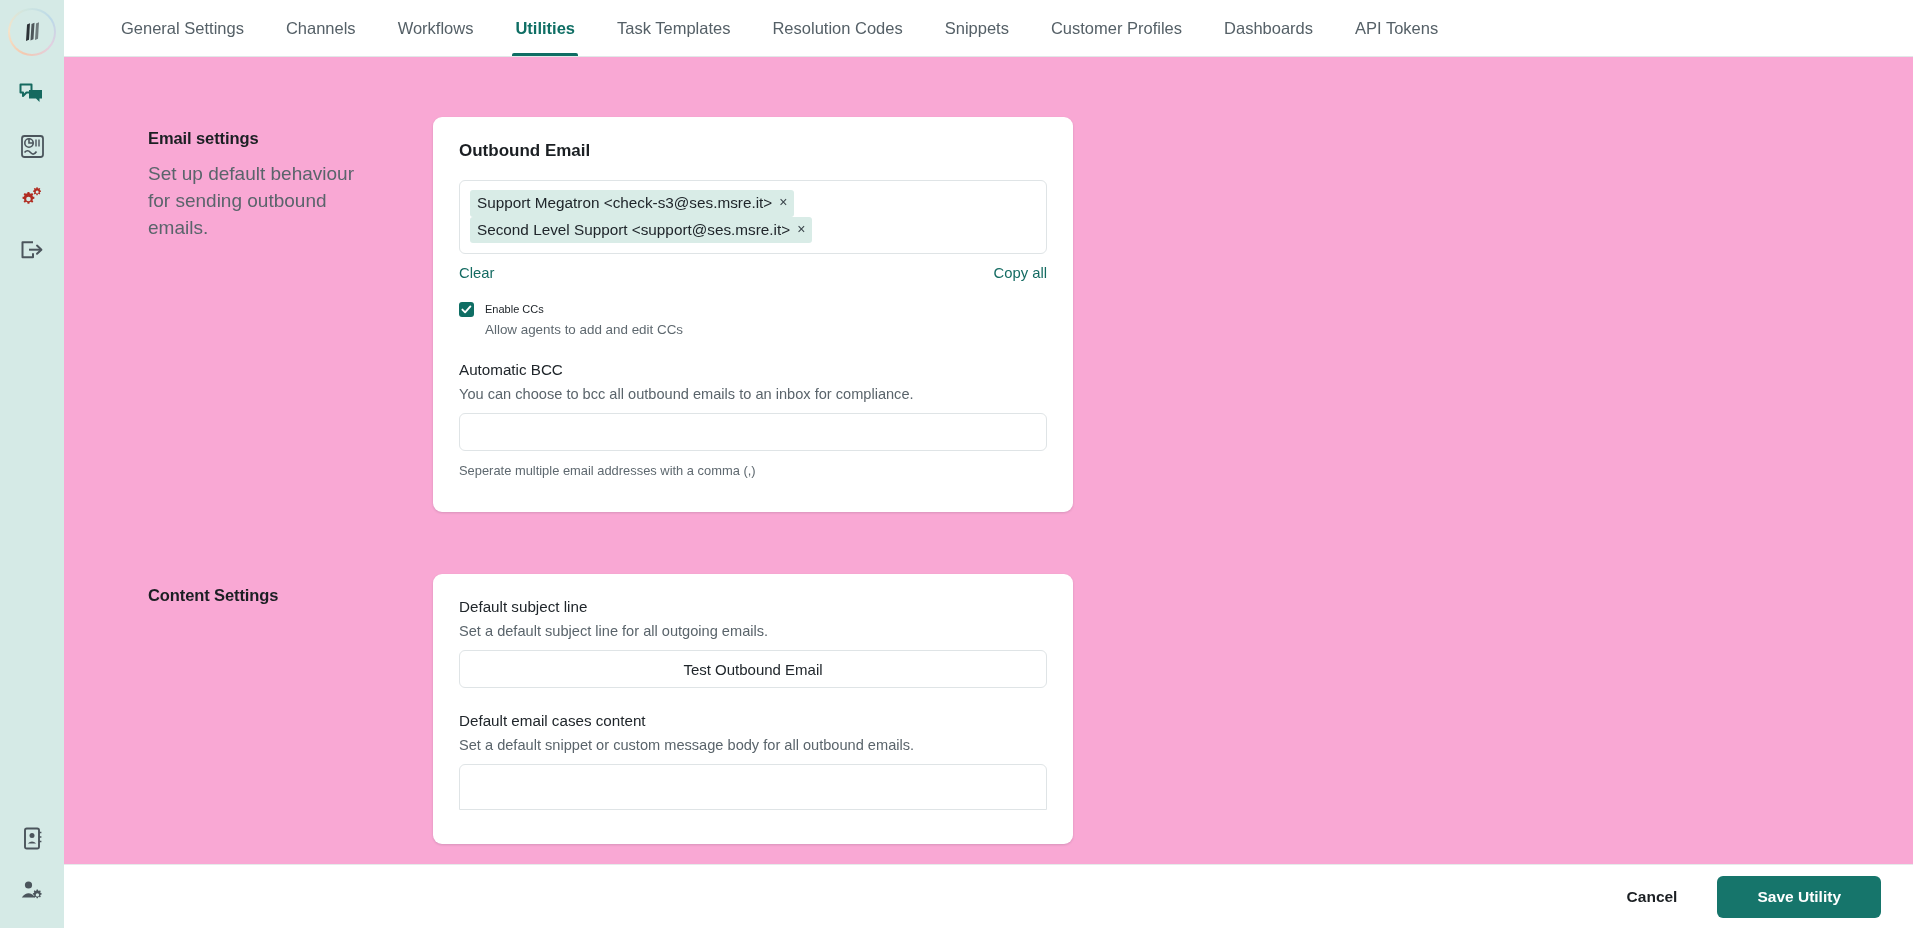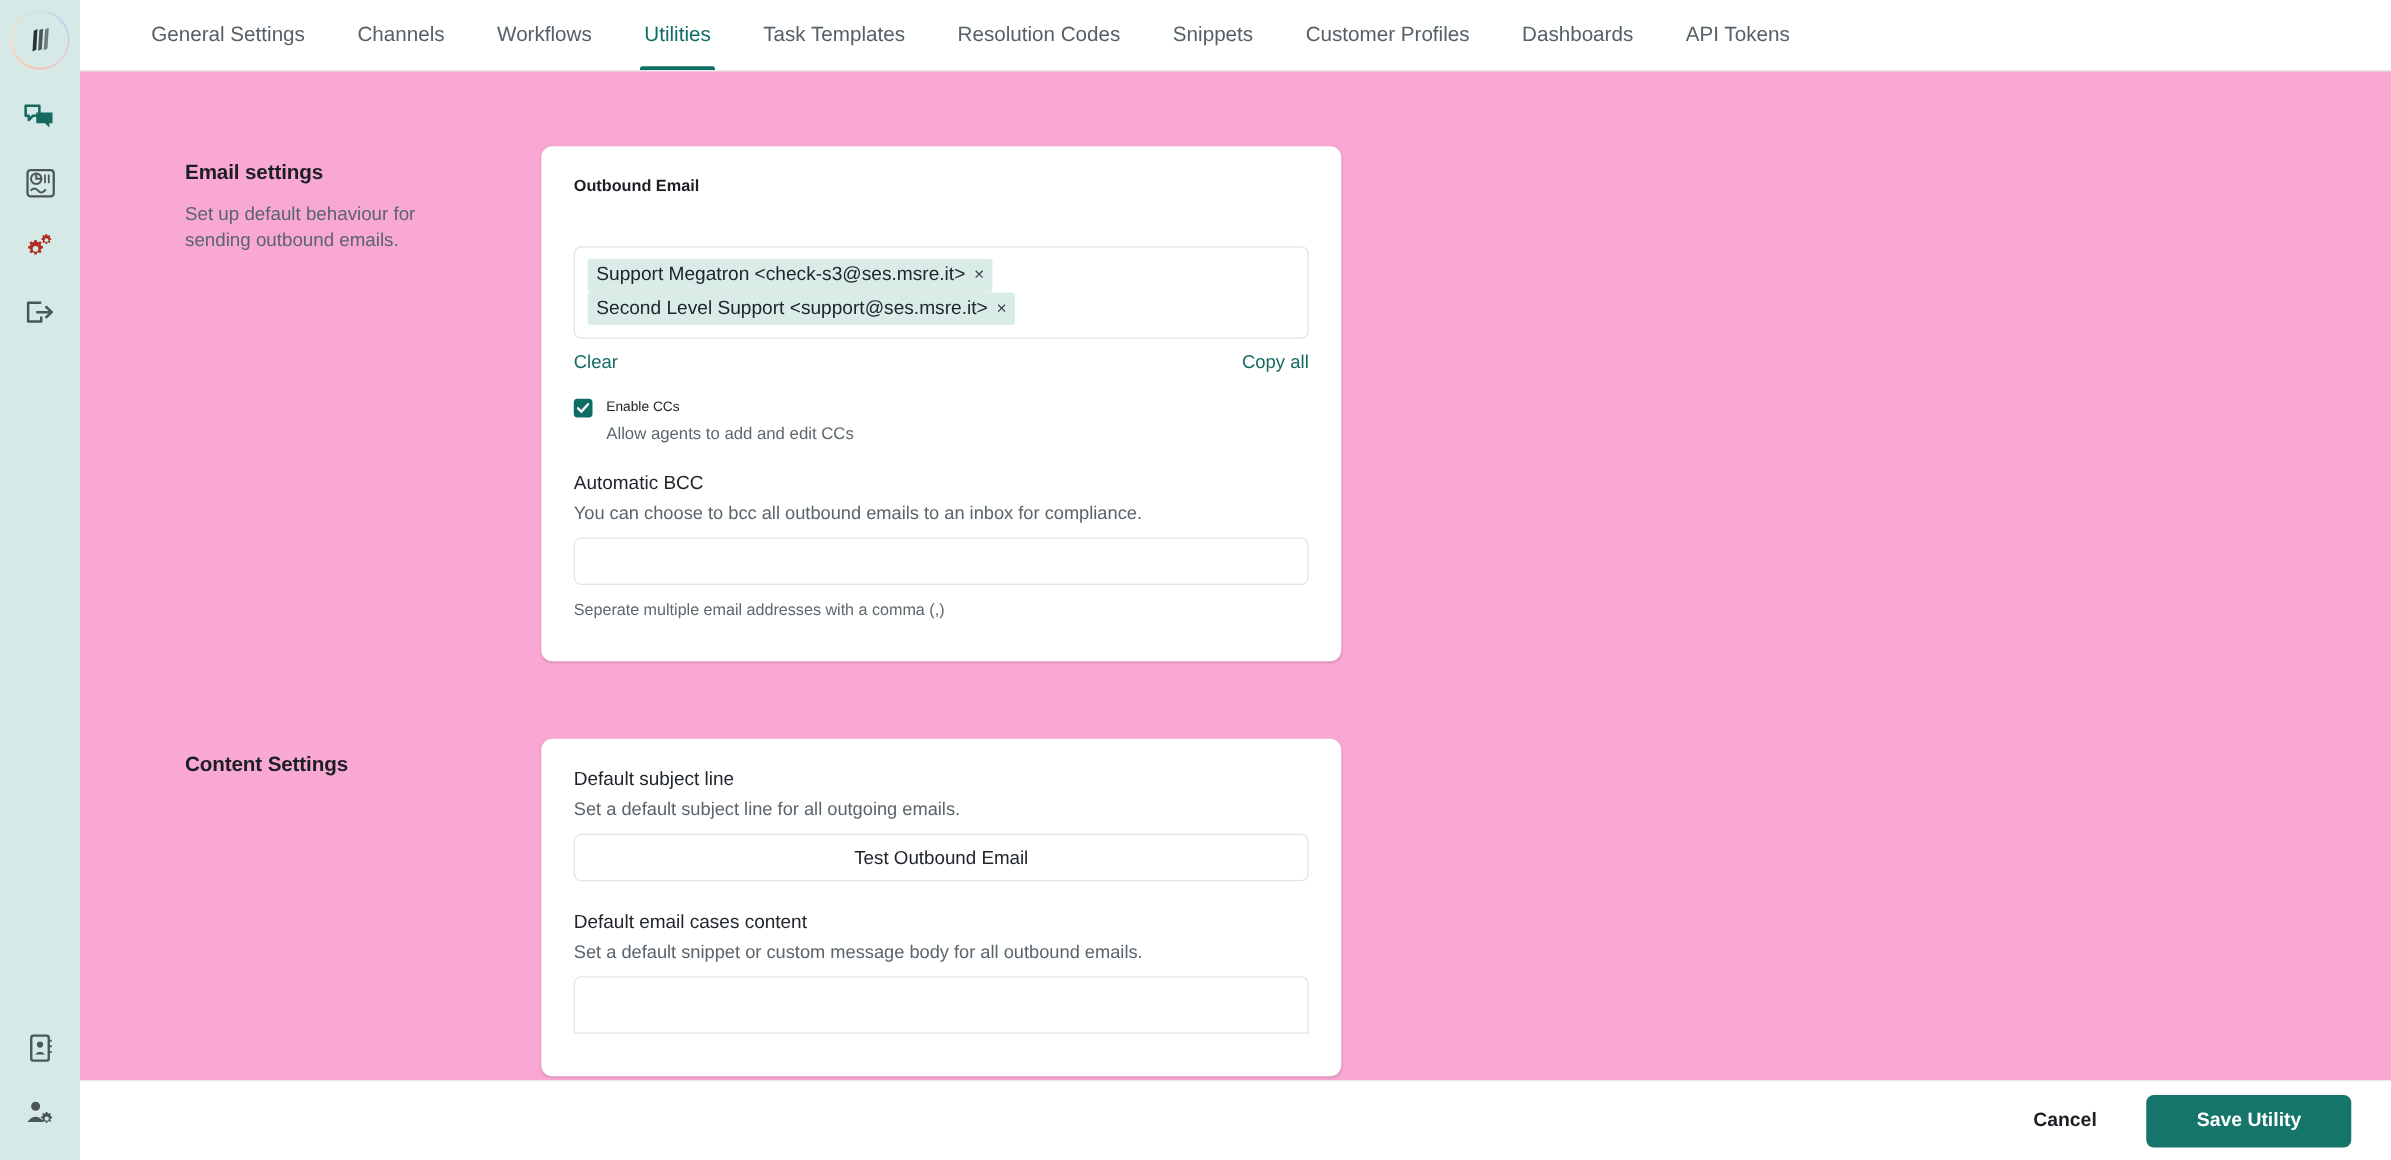--- a/index.html
+++ b/index.html
@@ -74,21 +74,21 @@
   .tab {
     position: relative;
     display: flex;
     align-items: center;
     padding: 0 21px;
     font-size: 16.5px;
     color: #556067;
     cursor: pointer;
     white-space: nowrap;
   }
-  .tab.active { color: #0f6e64; font-weight: normal; }
+  .tab.active { color: #0f6e64; font-weight: bold; }
   .tab.active::after {
     content: "";
     position: absolute;
     left: 18px; right: 18px; bottom: 0;
     height: 3px;
     background: #0f6e64;
     border-radius: 2px 2px 0 0;
   }
 
   
@@ -107,38 +107,38 @@
 
   .section-left { width: 285px; flex: 0 0 285px; padding-top: 12px; }
   .section-title {
     font-size: 16.5px;
     font-weight: bold;
     color: #1b1f23;
     letter-spacing: -0.1px;
   }
   .section-desc {
     margin-top: 13px;
-    font-size: 15px;
+    font-size: 19px;
     line-height: 1.42;
     color: #5a646b;
     max-width: 232px;
   }
 
   .card {
     width: 640px;
     background: #ffffff;
     border-radius: 9px;
     box-shadow: 0 1px 3px rgba(16,24,40,0.09), 0 1px 2px rgba(16,24,40,0.05);
     padding: 24px 26px 34px 26px;
   }
   .card-title {
-    font-size: 13px;
+    font-size: 17px;
     font-weight: bold;
     color: #1b1f23;
-    margin-bottom: 41px;
+    margin-bottom: 19px;
   }
 
   
   .chipsbox {
     border: 1px solid #dfe4e6;
     border-radius: 6px;
     padding: 9px 10px 10px 10px;
     background: #fff;
     min-height: 62px;
   }

